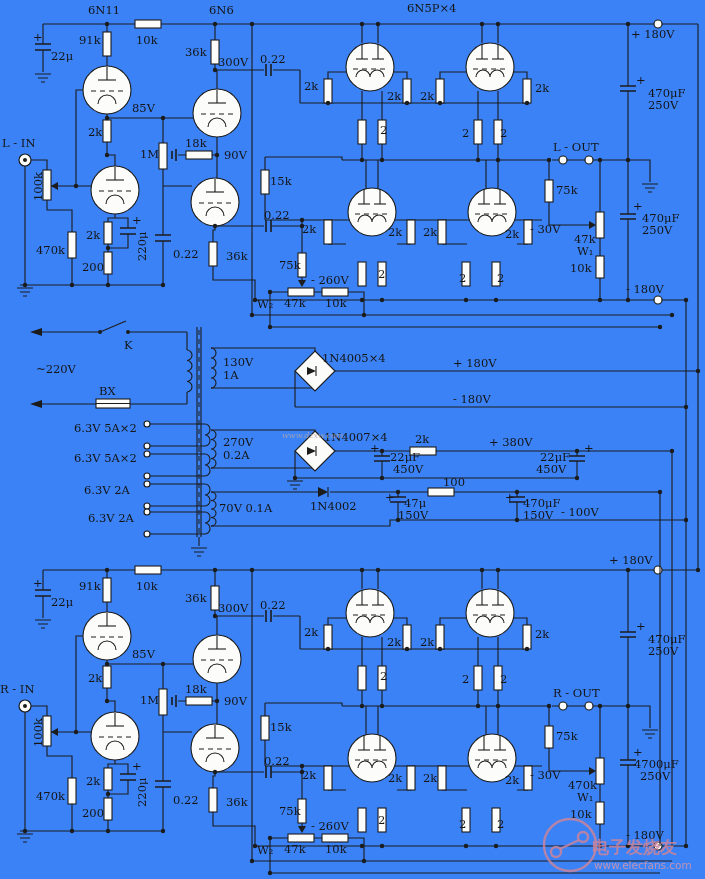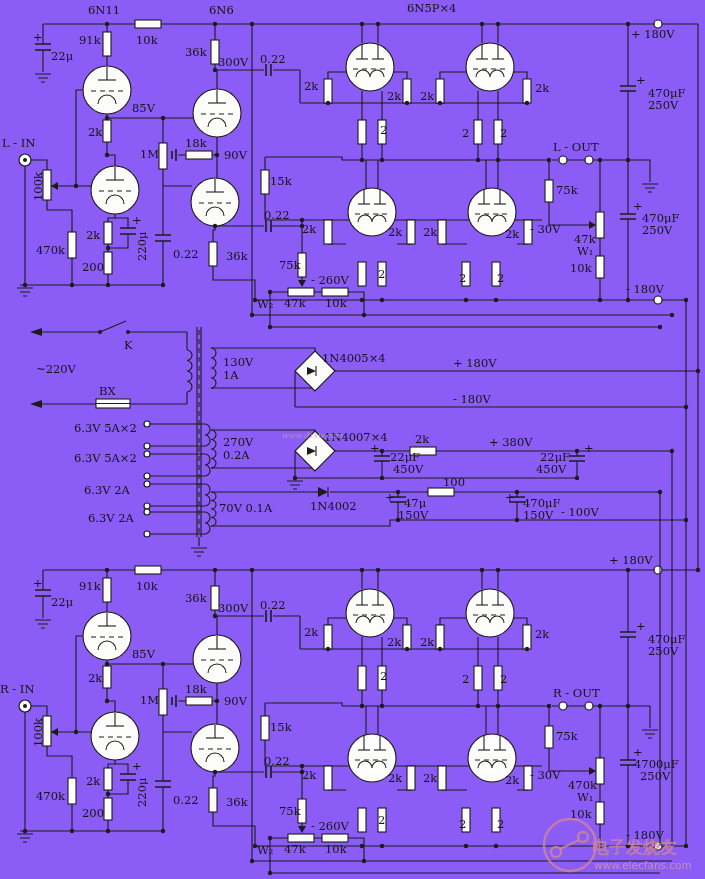--- a/index.html
+++ b/index.html
@@ -1,16 +1,16 @@
 <!DOCTYPE html>
 <html><head>
 <meta charset="utf-8">
 <style>
   html,body{margin:0;padding:0;background:#e8e8e8;}
-  .page{width:705px;height:879px;background:#8b5cf6;position:relative;margin:0 auto;overflow:hidden;}
+  .page{width:705px;height:879px;background:#3b82f6;position:relative;margin:0 auto;overflow:hidden;}
   svg{display:block;}
   svg text{font-family:"DejaVu Serif","Liberation Serif",serif;font-size:11.5px;fill:#151515;}
   svg .wmf{font-style:italic;font-size:8px;fill:#b5a6a6;opacity:.8;}
   svg .wb{font-family:"DejaVu Sans","Liberation Sans",sans-serif;font-weight:bold;font-size:17px;fill:#c9849b;opacity:.88;}
   svg .wu{font-family:"DejaVu Sans","Liberation Sans",sans-serif;font-size:10.5px;fill:#d095ab;opacity:.88;}
   .wire{stroke:#1c1c1c;stroke-width:1.1;fill:none;}
   .comp{stroke:#1c1c1c;stroke-width:1.1;fill:#fcfcfa;}
   .plate{stroke:#1c1c1c;stroke-width:1.6;fill:none;}
   .dash{stroke:#1c1c1c;stroke-width:1;fill:none;stroke-dasharray:5 4;}
   .fill{fill:#1c1c1c;stroke:none;}

